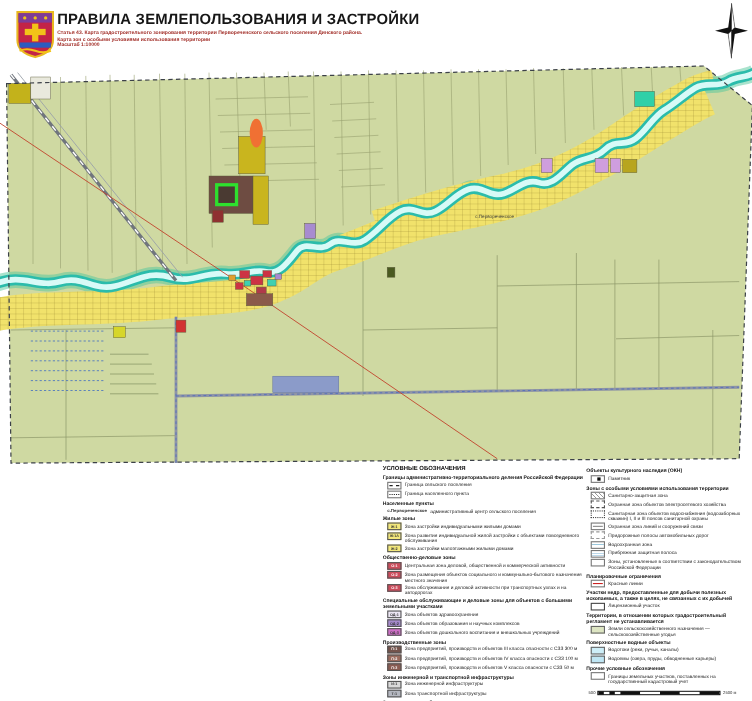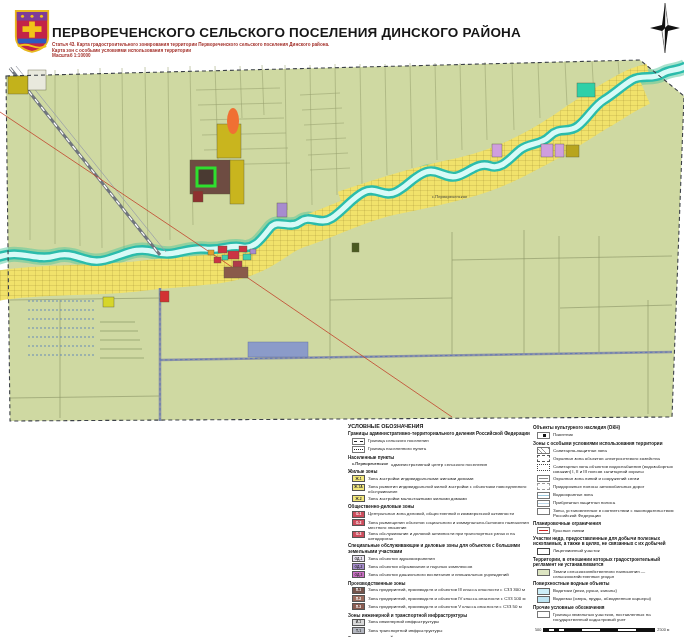--- a/index.html
+++ b/index.html
@@ -177,22 +177,21 @@
     <circle cx="20" cy="8.5" r="1.6" fill="#f2c318"></circle>
     <circle cx="30" cy="8.5" r="1.6" fill="#f2c318"></circle>
   <rect x="17" y="14" width="6" height="17" fill="#f2c318"></rect>
   <rect x="10" y="19" width="20" height="6" fill="#f2c318"></rect>
   <rect x="5" y="32" width="30" height="5" fill="#2d5bc0"></rect>
   <path d="M5,40 Q12,37 20,40 T35,40" stroke="#f2c318" stroke-width="2" fill="none"></path>
 </svg>
 
 <div class="hdr">
   <h1>
-    <br>
-    <span>ПЕРВОРЕЧЕНСКОГО СЕЛЬСКОГО ПОСЕЛЕНИЯ ДИНСКОГО РАЙОНА</span>
+    <span>ПРАВИЛА ЗЕМЛЕПОЛЬЗОВАНИЯ И ЗАСТРОЙКИ</span><br>
   </h1>
   <div class="subs">
     <div class="sub">Статья 43. Карта градостроительного зонирования территории Первореченского сельского поселения Динского района.</div>
     <div class="sub">Карта зон с особыми условиями использования территории</div>
     <div class="sub">Масштаб 1:10000</div>
   </div>
 </div>
 
 <svg class="compass" viewBox="0 0 38 52" aria-hidden="true">
   <polygon points="19,1 22,23 34,26 22,29 19,51 16,29 4,26 16,23" fill="#111"></polygon>

